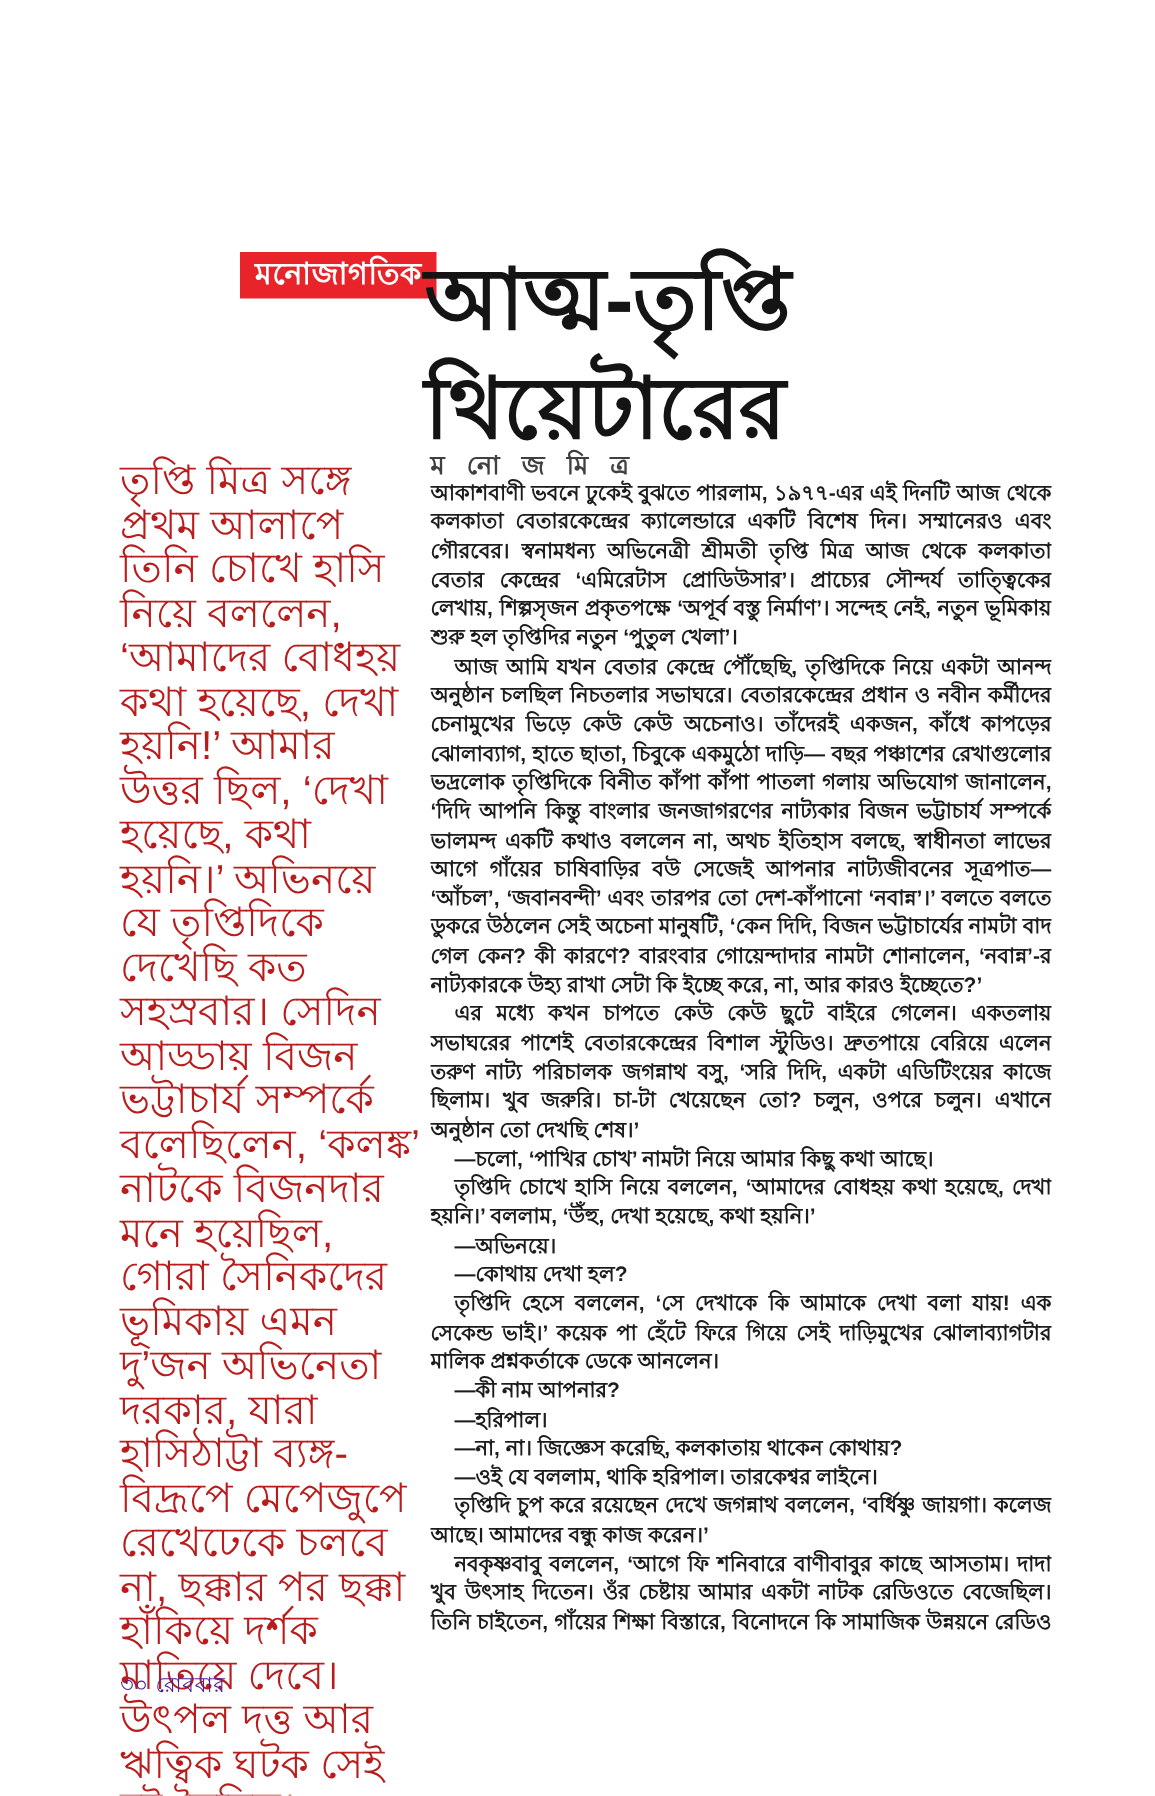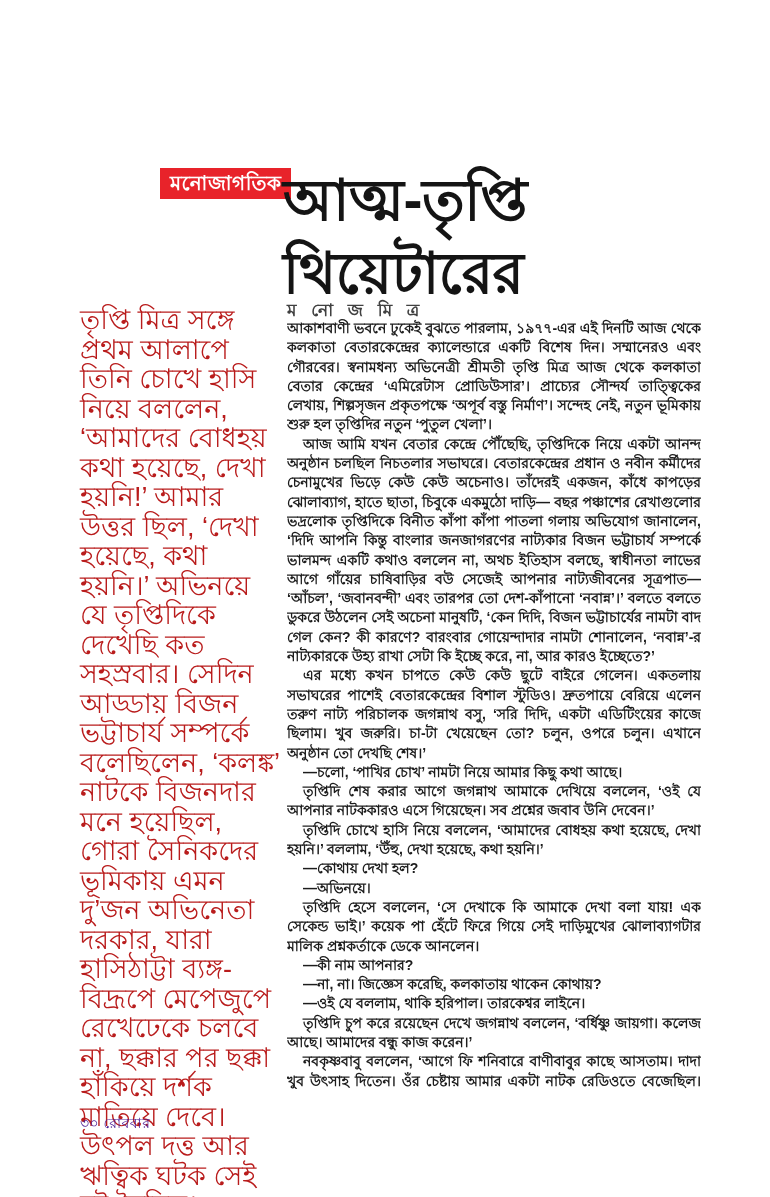--- a/index.html
+++ b/index.html
@@ -109,26 +109,26 @@
 
   <div class="byline">ম নো জ  মি ত্র</div>
 
   <div class="lead-col">তৃপ্তি মিত্র সঙ্গে প্রথম আলাপে তিনি চোখে হাসি নিয়ে বললেন, ‘আমাদের বোধহয় কথা হয়েছে, দেখা হয়নি!’ আমার উত্তর ছিল, ‘দেখা হয়েছে, কথা হয়নি।’ অভিনয়ে যে তৃপ্তিদিকে দেখেছি কত সহস্রবার। সেদিন আড্ডায় বিজন ভট্টাচার্য সম্পর্কে বলেছিলেন, ‘কলঙ্ক’ নাটকে বিজনদার মনে হয়েছিল, গোরা সৈনিকদের ভূমিকায় এমন দু’জন অভিনেতা দরকার, যারা হাসিঠাট্টা ব্যঙ্গ-বিদ্রূপে মেপেজুপে রেখেঢেকে চলবে না, ছক্কার পর ছক্কা হাঁকিয়ে দর্শক মাতিয়ে দেবে। উৎপল দত্ত আর ঋত্বিক ঘটক সেই দুই সৈনিক।</div>
 
   <div class="body-col">
       <p class="para">আকাশবাণী ভবনে ঢুকেই বুঝতে পারলাম, ১৯৭৭-এর এই দিনটি আজ থেকে কলকাতা বেতারকেন্দ্রের ক্যালেন্ডারে একটি বিশেষ দিন। সম্মানেরও এবং গৌরবের। স্বনামধন্য অভিনেত্রী শ্রীমতী তৃপ্তি মিত্র আজ থেকে কলকাতা বেতার কেন্দ্রের ‘এমিরেটাস প্রোডিউসার’। প্রাচ্যের সৌন্দর্য তাত্ত্বিকের লেখায়, শিল্পসৃজন প্রকৃতপক্ষে ‘অপূর্ব বস্তু নির্মাণ’। সন্দেহ নেই, নতুন ভূমিকায় শুরু হল তৃপ্তিদির নতুন ‘পুতুল খেলা’।</p>
       <p class="para indent">আজ আমি যখন বেতার কেন্দ্রে পৌঁছেছি, তৃপ্তিদিকে নিয়ে একটা আনন্দ অনুষ্ঠান চলছিল নিচতলার সভাঘরে। বেতারকেন্দ্রের প্রধান ও নবীন কর্মীদের চেনামুখের ভিড়ে কেউ কেউ অচেনাও। তাঁদেরই একজন, কাঁধে কাপড়ের ঝোলাব্যাগ, হাতে ছাতা, চিবুকে একমুঠো দাড়ি— বছর পঞ্চাশের রেখাগুলোর ভদ্রলোক তৃপ্তিদিকে বিনীত কাঁপা কাঁপা পাতলা গলায় অভিযোগ জানালেন, ‘দিদি আপনি কিন্তু বাংলার জনজাগরণের নাট্যকার বিজন ভট্টাচার্য সম্পর্কে ভালমন্দ একটি কথাও বললেন না, অথচ ইতিহাস বলছে, স্বাধীনতা লাভের আগে গাঁয়ের চাষিবাড়ির বউ সেজেই আপনার নাট্যজীবনের সূত্রপাত— ‘আঁচল’, ‘জবানবন্দী’ এবং তারপর তো দেশ-কাঁপানো ‘নবান্ন’।’ বলতে বলতে ডুকরে উঠলেন সেই অচেনা মানুষটি, ‘কেন দিদি, বিজন ভট্টাচার্যের নামটা বাদ গেল কেন? কী কারণে? বারংবার গোয়েন্দাদার নামটা শোনালেন, ‘নবান্ন’-র নাট্যকারকে উহ্য রাখা সেটা কি ইচ্ছে করে, না, আর কারও ইচ্ছেতে?’</p>
       <p class="para indent">এর মধ্যে কখন চাপতে কেউ কেউ ছুটে বাইরে গেলেন। একতলায় সভাঘরের পাশেই বেতারকেন্দ্রের বিশাল স্টুডিও। দ্রুতপায়ে বেরিয়ে এলেন তরুণ নাট্য পরিচালক জগন্নাথ বসু, ‘সরি দিদি, একটা এডিটিংয়ের কাজে ছিলাম। খুব জরুরি। চা-টা খেয়েছেন তো? চলুন, ওপরে চলুন। এখানে অনুষ্ঠান তো দেখছি শেষ।’</p>
       <p class="para indent">—চলো, ‘পাখির চোখ’ নামটা নিয়ে আমার কিছু কথা আছে।</p>
-      <p class="para indent">তৃপ্তিদি শেষ করার আগে জগন্নাথ আমাকে দেখিয়ে বললেন, ‘ওই যে আপনার নাটককারও এসে গিয়েছেন। সব প্রশ্নের জবাব উনি দেবেন।’</p>
       <p class="para indent">তৃপ্তিদি চোখে হাসি নিয়ে বললেন, ‘আমাদের বোধহয় কথা হয়েছে, দেখা হয়নি।’ বললাম, ‘উঁহু, দেখা হয়েছে, কথা হয়নি।’</p>
+      <p class="para indent">—অভিনয়ে।</p>
       <p class="para indent">—কোথায় দেখা হল?</p>
-      <p class="para indent">—অভিনয়ে।</p>
       <p class="para indent">তৃপ্তিদি হেসে বললেন, ‘সে দেখাকে কি আমাকে দেখা বলা যায়! এক সেকেন্ড ভাই।’ কয়েক পা হেঁটে ফিরে গিয়ে সেই দাড়িমুখের ঝোলাব্যাগটার মালিক প্রশ্নকর্তাকে ডেকে আনলেন।</p>
       <p class="para indent">—কী নাম আপনার?</p>
+      <p class="para indent">—হরিপাল।</p>
       <p class="para indent">—না, না। জিজ্ঞেস করেছি, কলকাতায় থাকেন কোথায়?</p>
       <p class="para indent">—ওই যে বললাম, থাকি হরিপাল। তারকেশ্বর লাইনে।</p>
       <p class="para indent">তৃপ্তিদি চুপ করে রয়েছেন দেখে জগন্নাথ বললেন, ‘বর্ধিষ্ণু জায়গা। কলেজ আছে। আমাদের বন্ধু কাজ করেন।’</p>
       <p class="para indent">নবকৃষ্ণবাবু বললেন, ‘আগে ফি শনিবারে বাণীবাবুর কাছে আসতাম। দাদা খুব উৎসাহ দিতেন। ওঁর চেষ্টায় আমার একটা নাটক রেডিওতে বেজেছিল। তিনি চাইতেন, গাঁয়ের শিক্ষা বিস্তারে, বিনোদনে কি সামাজিক উন্নয়নে রেডিও নাটক নিজেকে সর্বতোভাবে প্রমাণ করুক।’ লিফট নীচে এসে দাঁড়াতে জগন্নাথ তৃপ্তিদিকে নিয়ে চললেন সেদিকে।</p>
     </div>
 
   <div class="page-footer">৩০ রোববার</div>
 
 </div>
 

